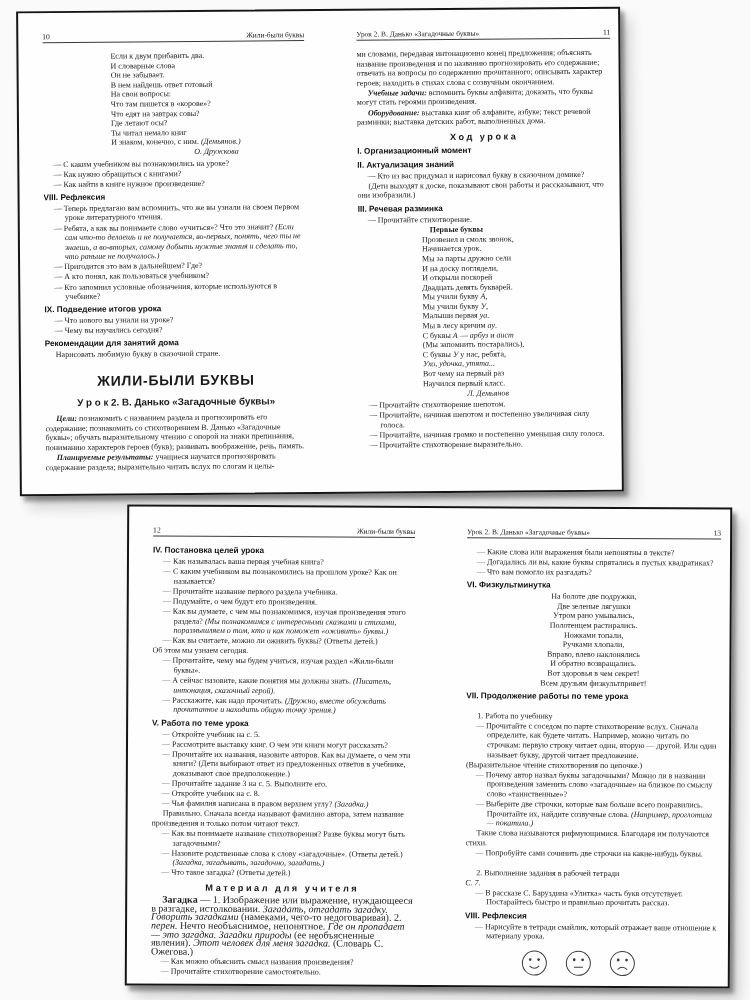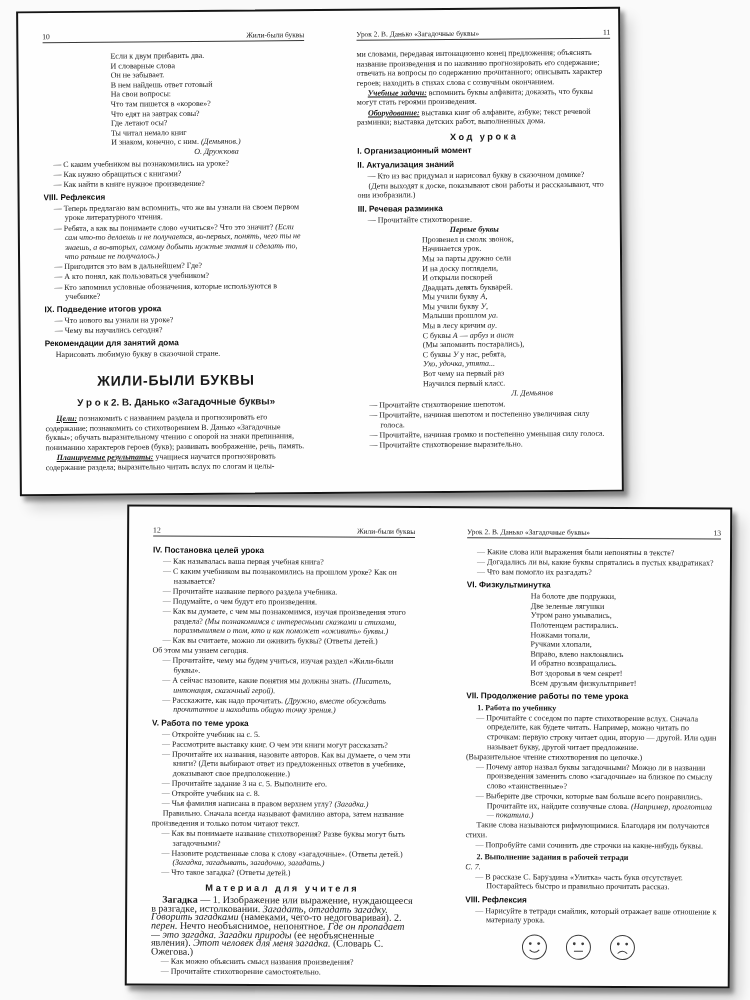--- a/index.html
+++ b/index.html
@@ -14,26 +14,26 @@
   .page-left{left:24px;width:262px;}
   .page-right{left:338px;width:254px;}
   .pagehead{display:flex;justify-content:space-between;align-items:flex-end;
             margin-top:19px;padding-bottom:1px;border-bottom:1px solid #3a3a3a;
             font-size:7.4px;line-height:9px;color:#222;}
   .pagehead .pnum{font-size:7.6px;}
   .body{margin-top:9px;}
   .dash{margin-left:10px;padding-left:11px;text-indent:-11px;margin-top:.5px;}
   .para{margin-top:.5px;}
   .para.ind{text-indent:11px;}
-  .lead{font-weight:bold;font-style:italic;text-decoration:underline;}
+  .lead{font-weight:bold;font-style:italic;}
   .leadb{font-weight:bold;}
   .it{font-style:italic;}
   .bh{font-family:"Liberation Sans",sans-serif;font-weight:bold;font-size:8.2px;
       line-height:10px;margin-top:3.5px;margin-bottom:1px;color:#0f0f0f;}
-  .bhs{font-weight:bold;margin-left:11px;margin-top:2px;}
+  .bhs{font-weight:normal;margin-left:11px;margin-top:10px;}
   .cbig{text-align:center;font-family:"Liberation Sans",sans-serif;font-weight:bold;
         font-size:14px;line-height:16px;letter-spacing:.8px;margin:13px 0 8px;}
   .cmed{text-align:center;font-family:"Liberation Sans",sans-serif;font-weight:bold;
         font-size:9.8px;line-height:12px;margin:2px 0 5px;}
   .csp{text-align:center;font-family:"Liberation Sans",sans-serif;font-weight:bold;
        font-size:9.2px;line-height:12px;letter-spacing:2.5px;margin:4px 0 2px;}
   .poem{margin-top:1px;margin-bottom:1.5px;}
   .ptitle{font-weight:bold;}
   .pattr{font-style:italic;margin-top:.5px;}
   .psm{font-size:10px;line-height:8.7px;text-indent:11px;margin-top:1px;}
@@ -94,38 +94,38 @@
           <div class="para ind"><span class="lead">Учебные задачи:</span> <span class="tx">вспомнить буквы алфавита; доказать, что буквы могут стать героями произведения.</span></div>
           <div class="para ind"><span class="lead">Оборудование:</span> <span class="tx">выставка книг об алфавите, азбуке; текст речевой разминки; выставка детских работ, выполненных дома.</span></div>
           <div class="csp">Ход урока</div>
           <div class="bh">I. Организационный момент</div>
           <div class="bh">II. Актуализация знаний</div>
           <div class="dash"><span class="dm">—&nbsp;</span><span class="tx">Кто из вас придумал и нарисовал букву в сказочном домике?</span></div>
           <div class="para ind">(Дети выходят к доске, показывают свои работы и рассказывают, что они изобразили.)</div>
           <div class="bh">III. Речевая разминка</div>
           <div class="dash"><span class="dm">—&nbsp;</span><span class="tx">Прочитайте стихотворение.</span></div>
           <div class="poem" style="margin-left: 64px;">
-            <div class="ptitle" style="margin-left: 28px; font-style: italic;">Первые буквы</div>
+            <div class="ptitle" style="margin-left: 8px;">Первые буквы</div>
             <div class="pline">Прозвенел и смолк звонок,</div>
             <div class="pline">Начинается урок.</div>
             <div class="pline">Мы за парты дружно сели</div>
             <div class="pline">И на доску поглядели,</div>
             <div class="pline">И открыли поскорей</div>
             <div class="pline">Двадцать девять букварей.</div>
             <div class="pline"><span>Мы учили букву </span><span class="it">А</span><span>,</span></div>
             <div class="pline"><span>Мы учили букву </span><span class="it">У</span><span>,</span></div>
-            <div class="pline"><span>Малыши прошлом </span><span class="it">уа</span><span>.</span></div>
+            <div class="pline"><span>Малыши первая </span><span class="it">уа</span><span>.</span></div>
             <div class="pline"><span>Мы в лесу кричим </span><span class="it">ау</span><span>.</span></div>
             <div class="pline"><span>С буквы </span><span class="it">А</span><span> — </span><span class="it">арбуз</span><span> и </span><span class="it">аист</span></div>
             <div class="pline">(Мы запомнить постарались),</div>
             <div class="pline"><span>С буквы </span><span class="it">У</span><span> у нас, ребята,</span></div>
             <div class="pline"><span class="it">Ухо, удочка, утята...</span></div>
             <div class="pline">Вот чему на первый раз</div>
             <div class="pline">Научился первый класс.</div>
-            <div class="pattr" style="margin-left: 88px;">Л. Демьянов</div>
+            <div class="pattr" style="margin-left: 44px;">Л. Демьянов</div>
           </div>
           <div class="dash"><span class="dm">—&nbsp;</span><span class="tx">Прочитайте стихотворение шепотом.</span></div>
           <div class="dash"><span class="dm">—&nbsp;</span><span class="tx">Прочитайте, начиная шепотом и постепенно увеличивая силу голоса.</span></div>
           <div class="dash"><span class="dm">—&nbsp;</span><span class="tx">Прочитайте, начиная громко и постепенно уменьшая силу голоса.</span></div>
           <div class="dash"><span class="dm">—&nbsp;</span><span class="tx">Прочитайте стихотворение выразительно.</span></div>
         </div>
       </div>
   </div>
   <div id="spread-bottom" class="spread">
     <div class="page page-left">
@@ -165,21 +165,21 @@
     <div class="page page-right">
         <div class="pagehead">
           <span class="runh">Урок 2. В. Данько «Загадочные буквы»</span>
           <span class="pnum">13</span>
         </div>
         <div class="body">
           <div class="dash"><span class="dm">—&nbsp;</span><span class="tx">Какие слова или выражения были непонятны в тексте?</span></div>
           <div class="dash"><span class="dm">—&nbsp;</span><span class="tx">Догадались ли вы, какие буквы спрятались в пустых квадратиках?</span></div>
           <div class="dash"><span class="dm">—&nbsp;</span><span class="tx">Что вам помогло их разгадать?</span></div>
           <div class="bh">VI. Физкультминутка</div>
-          <div class="poem" style="margin-left: 64px;">
+          <div class="poem" style=" text-align: center;">
             <div class="pline">На болоте две подружки,</div>
             <div class="pline">Две зеленые лягушки</div>
             <div class="pline">Утром рано умывались,</div>
             <div class="pline">Полотенцем растирались.</div>
             <div class="pline">Ножками топали,</div>
             <div class="pline">Ручками хлопали,</div>
             <div class="pline">Вправо, влево наклонялись</div>
             <div class="pline">И обратно возвращались.</div>
             <div class="pline">Вот здоровья в чем секрет!</div>
             <div class="pline">Всем друзьям физкультпривет!</div>

